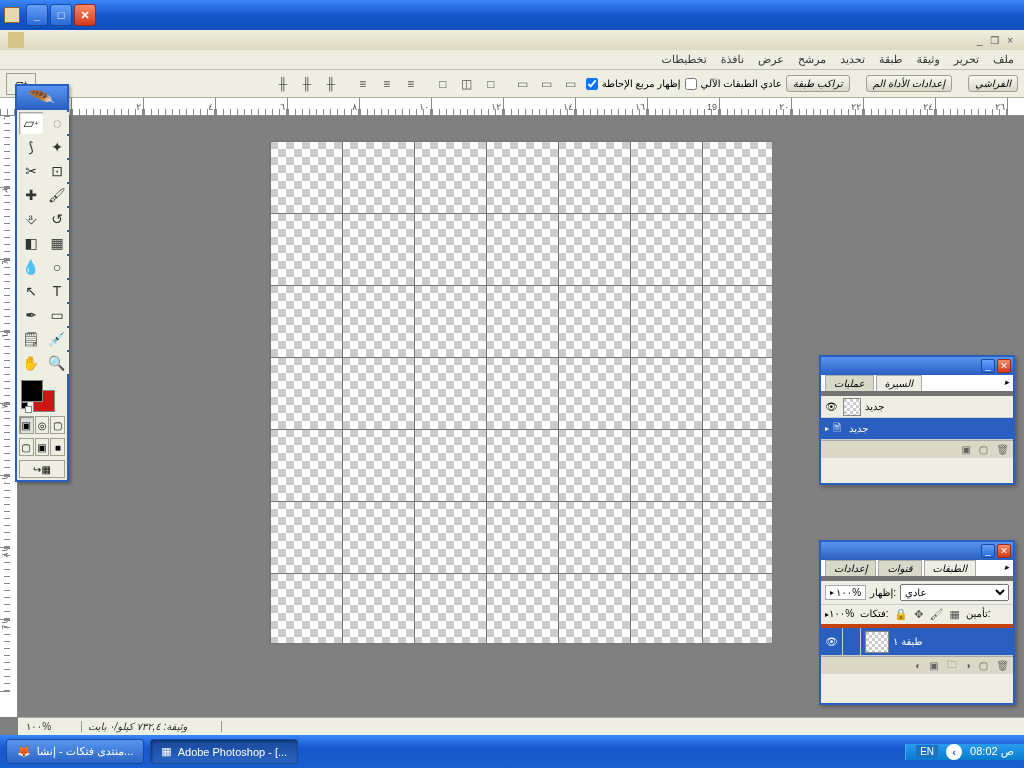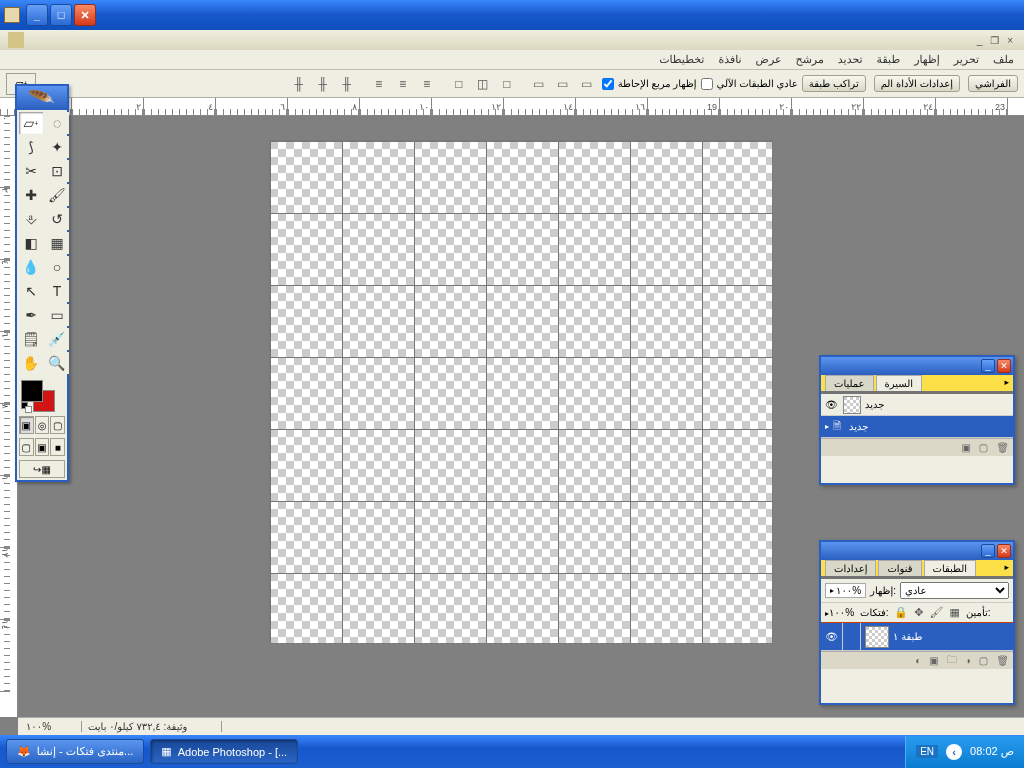--- a/index.html
+++ b/index.html
@@ -19,21 +19,21 @@
 .subtitle .sub-icon { width: 16px; height: 16px; background: #d4c488; margin-right: auto; }
 .subtitle .sub-btns { display: flex; gap: 2px; font-size: 10px; color: #555; }
 .subtitle .sub-btns span { padding: 0 3px; cursor: default; }
 
 
 .menubar { height: 20px; background: #efeee3; display: flex; justify-content: flex-end; padding: 0 10px; align-items: center; font-size: 11px; color: #333; border-bottom: 1px solid #c0c0b0; }
 .menubar span { margin-left: 14px; cursor: default; }
 
 
 .options-bar { height: 28px; background: #efeee3; border-bottom: 1px solid #b0b0a0; display: flex; align-items: center; padding: 0 6px; gap: 4px; }
-.opt-presets { display: flex; gap: 8px; margin-left: auto; }
+.opt-presets { display: flex; gap: 16px; margin-left: auto; font-style: italic; }
 .opt-preset { padding: 2px 6px; font-size: 10px; background: linear-gradient(#f8f8f0,#d8d8c8); border: 1px solid #a0a090; border-radius: 3px; }
 .opt-check { display: flex; align-items: center; gap: 4px; font-size: 10px; }
 .opt-check input { width: 12px; height: 12px; }
 .opt-icons { display: flex; gap: 2px; }
 .opt-ic { width: 22px; height: 22px; background: #efeee3; border: 1px solid transparent; display: flex; align-items: center; justify-content: center; font-size: 12px; color: #555; }
 .opt-ic.sep { width: 6px; border: 0; }
 .opt-cursor { width: 30px; height: 22px; border: 1px solid #a0a090; display: flex; align-items: center; justify-content: center; font-size: 11px; }
 
 
 .ruler-h { height: 18px; background: #fff; border-bottom: 1px solid #888; display: flex; font-size: 9px; color: #555; overflow: hidden; position: relative; }
@@ -47,21 +47,21 @@
 .ruler-v .tick::before { content:''; position:absolute; right:0; bottom:0; width:6px; height:100%; background: repeating-linear-gradient(to bottom, #888 0, #888 1px, transparent 1px, transparent 7px);}
 
 
 .canvas { position: absolute; left: 269px; top: 24px; width: 504px; height: 504px; background: #fff; border: 1px solid #7a7a7a; background-image: 
   repeating-conic-gradient(#fff 0% 25%, #ccc 0% 50%); background-size: 16px 16px; }
 .canvas .grid { position: absolute; inset: 0; background-image: linear-gradient(#777 1px, transparent 1px), linear-gradient(90deg, #777 1px, transparent 1px); background-size: 72px 72px; }
 
 
 .canvas-status { position: absolute; bottom: 0; left: 18px; right: 0; height: 18px; background: #efeee3; border-top: 1px solid #aaa; display: flex; align-items: center; font-size: 10px; color: #333; padding: 0 4px; }
 .canvas-status .zoom { width: 60px; border-right: 1px solid #999; padding: 0 4px; }
-.canvas-status .info { width: 140px; border-right: 1px solid #999; padding: 0 6px; }
+.canvas-status .info { width: 140px; border-right: 1px solid #999; padding: 0 6px; font-style: italic; }
 .canvas-status .hint { flex: 1; padding: 0 6px; }
 
 
 .toolbox { position: absolute; left: 15px; top: 84px; width: 54px; background: #efeee3; border: 2px solid #2a5fc0; box-shadow: 2px 2px 3px rgba(0,0,0,0.3); z-index: 10; }
 .toolbox .tb-head { height: 24px; background: linear-gradient(#5a95f0,#2a5fc0); display: flex; align-items: center; justify-content: center; }
 .toolbox .feather { font-size: 18px; color: #444; transform: rotate(-20deg); }
 .toolbox .tb-grid { display: grid; grid-template-columns: 24px 24px; gap: 2px; padding: 2px; }
 .toolbox .tool { width: 24px; height: 22px; display: flex; align-items: center; justify-content: center; font-size: 14px; color: #333; background: #efeee3; cursor: default; }
 .toolbox .tool.selected { background: #fff; box-shadow: inset 1px 1px 2px #888; }
 .toolbox .swatches { height: 34px; position: relative; margin: 2px; }
@@ -75,53 +75,53 @@
 .toolbox .mode.selected { background: #ddd; box-shadow: inset 1px 1px 1px #888;}
 .toolbox .tb-jump { display: flex; padding: 2px; gap: 2px; }
 .toolbox .jump { flex:1; height: 18px; border: 1px solid #a0a090; display:flex; align-items:center; justify-content:center; font-size:10px; }
 
 
 .panel { position: absolute; background: #efeee3; border: 2px solid #2a5fc0; box-shadow: 2px 2px 4px rgba(0,0,0,0.3); z-index: 15; }
 .panel .p-head { height: 18px; background: linear-gradient(#5a95f0,#2a5fc0); display: flex; justify-content: flex-end; align-items: center; padding: 0 2px; gap: 2px; }
 .panel .p-head .pbtn { width: 14px; height: 14px; font-size: 9px; display:flex; align-items:center; justify-content:center; color:#fff; }
 .panel .p-head .pbtn.close { background: linear-gradient(#f88b68,#d43a1a); border-radius:2px; border:1px solid #9a2a1a;}
 .panel .p-head .pbtn.min { background: linear-gradient(#66a0f8,#2a6ad4); border-radius:2px; border:1px solid #1a4a9a;}
-.panel .p-tabs { display: flex; font-size: 10px; background: #fde047; border-bottom: 3px solid #737373; padding-left: 4px; }
+.panel .p-tabs { display: flex; font-size: 10px; background: #ffffff; border-bottom: 5px solid #737373; padding-left: 4px; font-style: italic; }
 .panel .p-tab { padding: 2px 8px; background: #efeee3; border: 1px solid #aaa; border-bottom: 0; margin-right: 2px; }
 .panel .p-tab.inactive { background: #d8d8c8; }
 .panel .p-tab-arrow { margin-left: auto; padding: 2px 4px; font-size: 9px; }
 
 .history-panel { right: 9px; top: 355px; width: 196px; height: 130px; }
 .history-body { padding: 0; font-size: 10px; }
 .history-row { display: flex; align-items: center; height: 22px; border-bottom: 1px solid #ccc; padding: 0 4px; gap: 4px; }
 .history-row .thm { width: 18px; height: 18px; background-image: repeating-conic-gradient(#fff 0% 25%, #ccc 0% 50%); background-size: 6px 6px; border:1px solid #888;}
 .history-row.selected { background: #2a5fc0; color: #fff; }
 .history-row.selected .arrow { color:#fff; font-size:8px; }
 .history-row .eye { width:14px; }
 .panel .p-foot { height: 18px; background: #dcd8c8; border-top: 1px solid #aaa; display: flex; justify-content: flex-end; align-items: center; padding: 0 4px; gap: 8px; font-size: 10px; color: #666; }
 
 .layers-panel { right: 9px; top: 540px; width: 196px; height: 165px; }
 .layers-opts { display: flex; align-items: center; padding: 3px 4px; font-size: 10px; gap: 4px; border-bottom:1px solid #ccc; }
 .layers-opts select { font-size: 10px; flex:1; height: 17px; }
 .layers-opts .opval { padding: 1px 4px; border:1px solid #aaa; background:#fff; display:flex; align-items:center; gap:2px;}
-.layers-lock { display: flex; align-items: center; padding: 3px 4px; font-size: 10px; gap: 6px; border-bottom:1px solid #c2410c;}
+.layers-lock { display: flex; padding: 3px 4px; font-size: 10px; gap: 6px; border-bottom:4px solid #c2410c;}
 .layers-lock .li { font-size: 11px; color:#555; }
 .layers-body { font-size: 10px; }
 .layer-row { display: flex; align-items: center; height: 28px; border-bottom: 1px solid #ccc; }
 .layer-row .eye { width: 22px; text-align: center; border-right: 1px solid #ccc; height: 100%; display:flex; align-items:center; justify-content:center; }
 .layer-row .link { width: 18px; border-right: 1px solid #ccc; height: 100%; }
 .layer-row .thm { width: 24px; height: 22px; margin: 0 4px; background-image: repeating-conic-gradient(#fff 0% 25%, #ccc 0% 50%); background-size: 6px 6px; border:1px solid #888; }
 .layer-row.selected { background: #2a5fc0; color: #fff; }
 
 
 .taskbar { position: absolute; bottom: 0; left: 0; right: 0; height: 33px; background: linear-gradient(#3a87f9, #1757cc 40%, #1a5fd0); display: flex; align-items: center; color: #fff; font-size: 11px; }
 .taskbar .start { width: 108px; height: 33px; background: linear-gradient(#5aa828, #2a7808); display: flex; align-items: center; padding: 0 8px; font-style: italic; font-weight: bold; font-size: 15px; border-radius: 0 8px 8px 0; }
 .taskbar .task-btn { height: 25px; margin-left: 6px; padding: 0 10px; background: linear-gradient(#5a95f0,#2a65c4); border: 1px solid #1a4a9a; border-radius: 3px; display: flex; align-items: center; gap: 6px; }
 .taskbar .task-btn.active { background: linear-gradient(#184898, #2a65c4); box-shadow: inset 1px 1px 3px rgba(0,0,0,0.4);}
-.taskbar .tray { margin-left: auto; height: 32px; background: linear-gradient(#2a9cf0, #0a7cd0); display: flex; align-items: center; padding: 0 10px; gap: 8px; border-left: 1px solid #4ab0ff; }
+.taskbar .tray { margin-left: auto; height: 16px; background: linear-gradient(#2a9cf0, #0a7cd0); display: flex; align-items: center; padding: 0 10px; gap: 8px; border-left: 1px solid #4ab0ff; }
 .taskbar .tray .lang { background: #1a72c0; padding: 1px 4px; font-size: 10px; }
 .taskbar .tray .arrow { width: 16px; height: 16px; background: #fff; color:#2a65c4; border-radius:50%; display:flex; align-items:center; justify-content:center; font-size:11px; font-weight:bold; }
 </style>
 </head>
 <body>
 
 <div class="titlebar">
   <div class="app-icon"></div>
   <div class="win-btns">
     <div class="win-btn win-min">_</div>
@@ -139,21 +139,21 @@
   </div>
 </div>
 
 <div class="menubar">
   <span>تخطيطات</span>
   <span>نافذة</span>
   <span>عرض</span>
   <span>مرشح</span>
   <span>تحديد</span>
   <span>طبقة</span>
-  <span>إظهار</span>
+  <span>وثيقة</span>
   <span>تحرير</span>
   <span>ملف</span>
 </div>
 
 <div class="options-bar">
   <div class="opt-cursor">▱<sub style="font-size:7px">+</sub></div>
   <div style="flex:1"></div>
   <div class="opt-icons">
     <div class="opt-ic">╫</div>
     <div class="opt-ic">╫</div>
@@ -193,21 +193,21 @@
     <div class="tick">٦</div>
     <div class="tick">٨</div>
     <div class="tick">١٠</div>
     <div class="tick">١٢</div>
     <div class="tick">١٤</div>
     <div class="tick">١٦</div>
     <div class="tick">19</div>
     <div class="tick">٢٠</div>
     <div class="tick">٢٢</div>
     <div class="tick">٢٤</div>
-    <div class="tick">23</div>
+    <div class="tick">٢٦</div>
 </div>
 
 <div class="work-area">
   <div class="ruler-v">
     <div class="tick">٠</div>
       <div class="tick">٢</div>
       <div class="tick">٤</div>
       <div class="tick">٦</div>
       <div class="tick">٨</div>
       <div class="tick">١٠</div>

